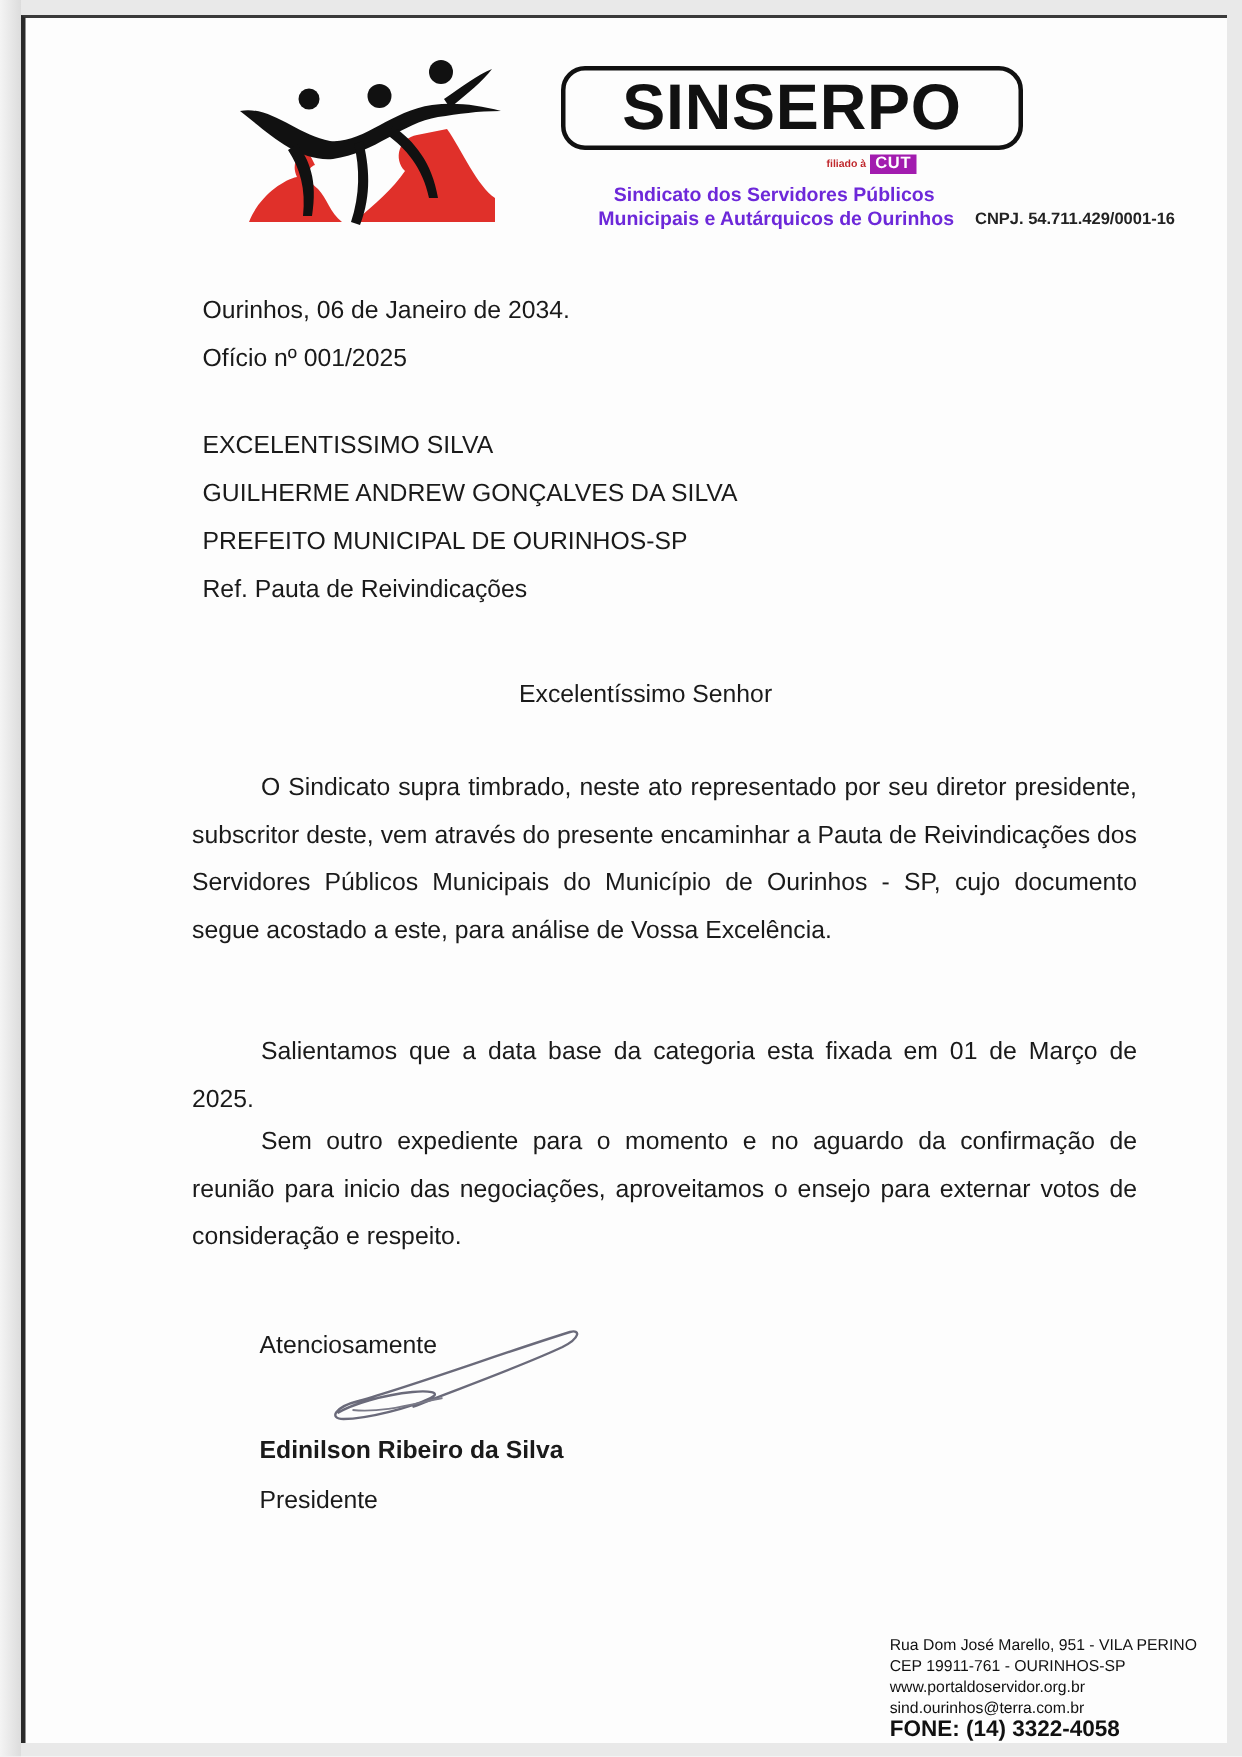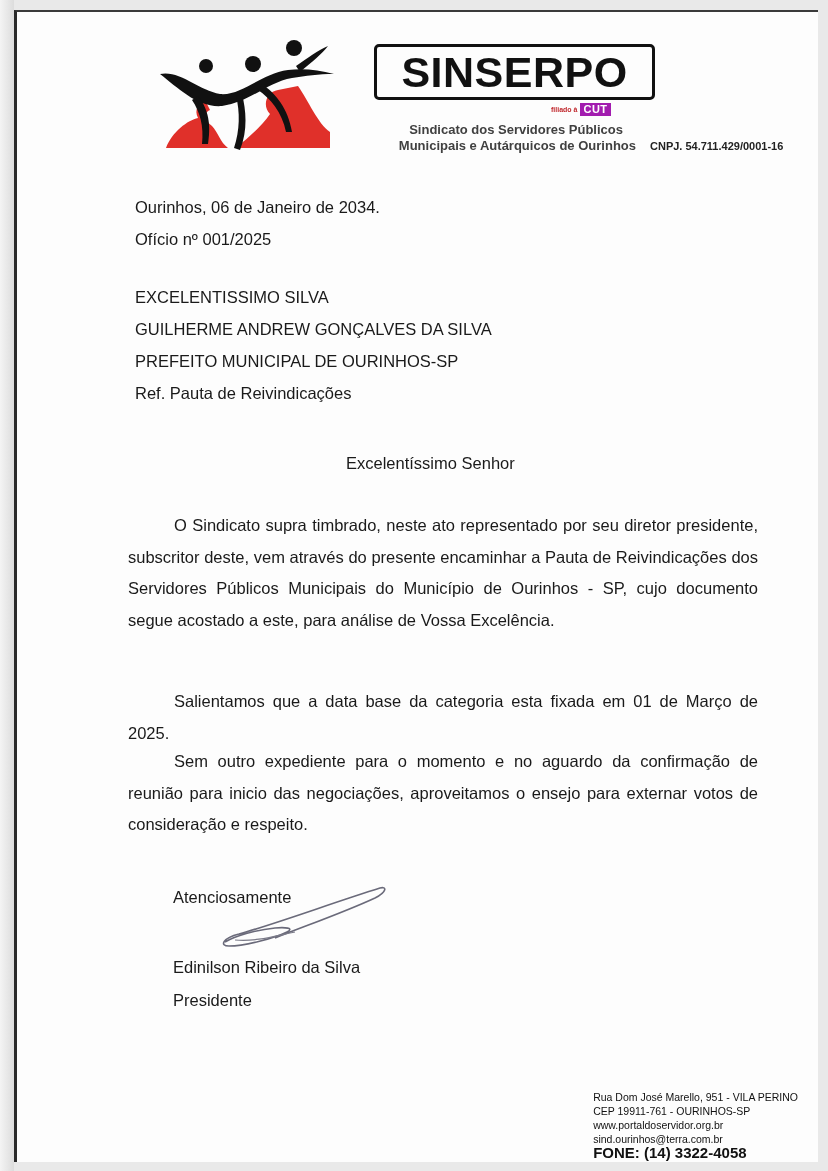--- a/index.html
+++ b/index.html
@@ -20,38 +20,38 @@
     border-top: 2px solid #3a3a3a;
     box-sizing: border-box;
   }
   .page-shade {
     position: absolute; left: 0; top: 0; width: 14px; height: 1171px;
     background: linear-gradient(to right, #f4f4f4, #dcdcdc);
   }
   .logo { position: absolute; left: 158px; top: 40px; width: 178px; height: 116px; }
   .brand-box {
     position: absolute; left: 374px; top: 44px;
-    width: 281px; height: 56px;
-    border: 3px solid #111; border-radius: 5px;
+    width: 308px; height: 56px;
+    border: 3px solid #111; border-radius: 16px;
     box-sizing: border-box;
     font-weight: bold; font-size: 43px; letter-spacing: 0.5px;
     text-align: center; line-height: 50px; color: #111;
   }
   .affiliation {
     position: absolute; left: 551px; top: 103px;
     display: flex; align-items: center; gap: 3px;
     font-size: 7px; font-weight: bold; color: #c0282d;
   }
   .cut-badge {
     background: #a21caf; color: #fff; font-weight: bold;
     font-size: 11px; padding: 0 3px; line-height: 13px; letter-spacing: 0.5px;
   }
   .union-name {
     position: absolute; left: 300px; top: 122px; width: 336px;
-    text-align: right; font-weight: bold; font-size: 13px; line-height: 16px; color: #404040;
+    text-align: right; font-weight: bold; font-size: 13px; line-height: 16px; color: #6d28d9;
   }
   .union-name .l1 { display:block; padding-right: 13px; }
   .cnpj {
     position: absolute; left: 650px; top: 140px;
     font-size: 11px; font-weight: bold; color: #222;
   }
   .text { position: absolute; font-size: 16.5px; line-height: 22px; }
   .para {
     position: absolute; left: 128px; width: 630px;
     font-size: 16.5px; line-height: 31.5px;
@@ -110,21 +110,21 @@
 <div class="para" style="top:686px;">Salientamos que a data base da categoria esta fixada em 01 de Março de 2025.</div>
 <div class="para" style="top:746px;">Sem outro expediente para o momento e no aguardo da confirmação de reunião para inicio das negociações, aproveitamos o ensejo para externar votos de consideração e respeito.</div>
 
 <div class="text" style="left:173px; top:886px;">Atenciosamente</div>
 
 <svg class="signature" viewBox="0 0 180 80">
   <path d="M10 62 C20 56 40 50 60 48 C70 47 80 48 72 52 C60 58 30 66 14 66 C4 66 8 58 24 54 C60 44 120 22 165 8 C172 6 172 12 160 18 C130 32 90 46 60 58" fill="none" stroke="#6a6a7a" stroke-width="1.6"></path>
   <path d="M20 60 C40 62 60 56 80 52" fill="none" stroke="#7a7a88" stroke-width="1.2"></path>
 </svg>
 
-<div class="text" style="left:173px; top:956px;">Edinilson Ribeiro da Silva</div>
+<div class="text" style="left:173px; top:956px;font-weight:bold;">Edinilson Ribeiro da Silva</div>
 <div class="text" style="left:173px; top:989px;">Presidente</div>
 
 <div class="footer">
   <div>Rua Dom José Marello, 951 - VILA PERINO</div>
   <div>CEP 19911-761 - OURINHOS-SP</div>
   <div>www.portaldoservidor.org.br</div>
   <div>sind.ourinhos@terra.com.br</div>
   <div class="bold">FONE: (14) 3322-4058</div>
 </div>
 

